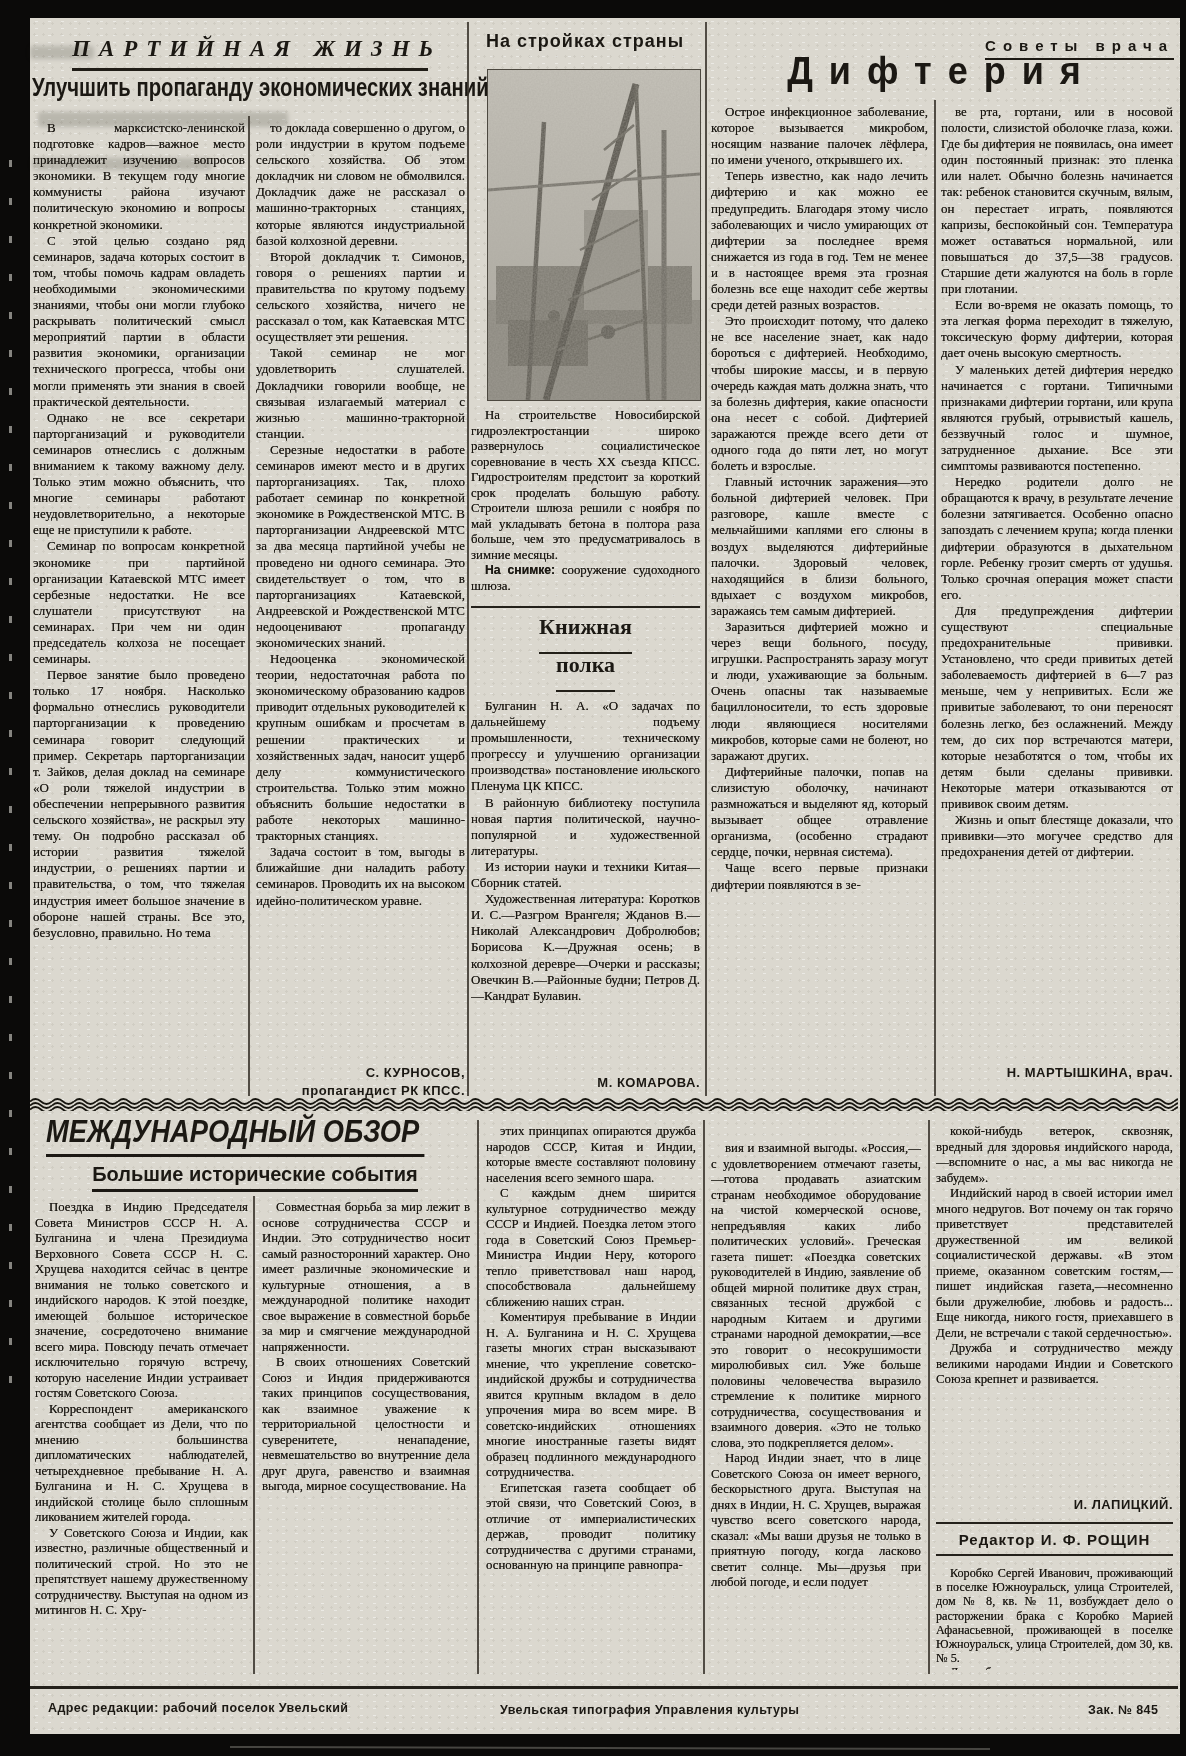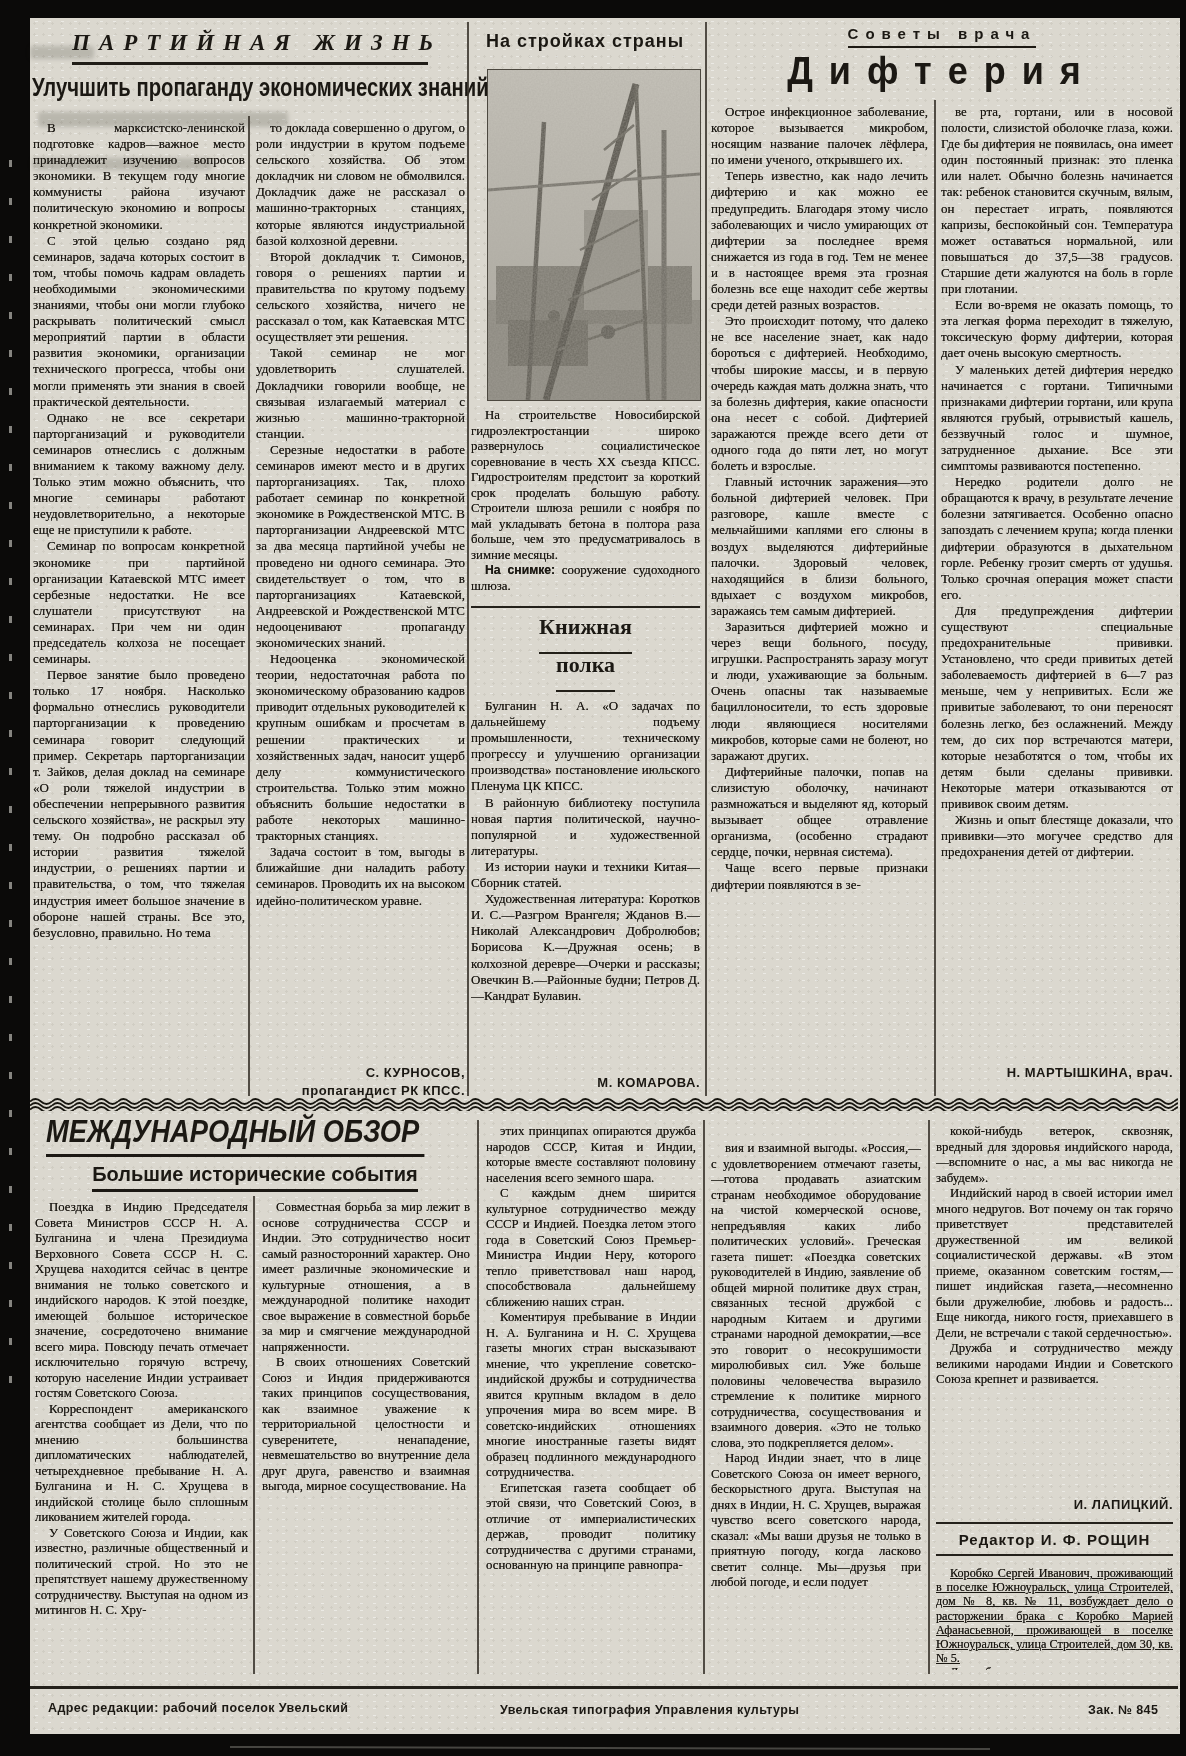--- a/index.html
+++ b/index.html
@@ -15,41 +15,41 @@
   .abs{position:absolute;}
   .vline{position:absolute;width:1.5px;background:#38342c;opacity:.85;}
   .hline{position:absolute;height:2px;background:#24211b;}
   
   .kicker{font:italic 700 23px/1 "Liberation Serif",serif;letter-spacing:9px;text-align:center;
           border-bottom:3px solid #201d17;padding-bottom:8px;white-space:nowrap;}
   .headline-wrap{white-space:nowrap;}
   .headline{display:inline-block;font:700 26px/1.05 "Liberation Sans",sans-serif;
           transform:scaleX(0.78);transform-origin:left top;letter-spacing:0;}
   .sec-head{font:700 18px/1 "Liberation Sans",sans-serif;text-align:center;letter-spacing:1px;}
-  .doctor-kicker{font:700 15px/1 "Liberation Sans",sans-serif;letter-spacing:7px;text-align:center;}
+  .doctor-kicker{font:700 15px/1 "Liberation Sans",sans-serif;letter-spacing:7px;text-align:right;margin-top:12px;}
   .doctor-kicker span{border-bottom:2.5px solid #1d1a14;padding-bottom:4px;}
   .doctor-title{font:800 36px/1 "Liberation Sans",sans-serif;letter-spacing:16px;text-align:center;
           transform:scaleY(1.08);transform-origin:center top;}
   .book-title{font:700 22px/1 "Liberation Serif",serif;text-align:center;}
   .book-title span{border-bottom:2.5px solid #221f18;padding-bottom:13px;}
   .intl-title{display:inline-block;font:italic 700 31px/1 "Liberation Sans",sans-serif;
           white-space:nowrap;transform:scaleX(0.88);transform-origin:left top;
           border-bottom:3.5px solid #1b1813;padding:0 6px 7px 0;}
   .intl-sub{font:700 20px/1 "Liberation Sans",sans-serif;text-align:center;}
   .intl-sub span{border-bottom:3.5px solid #1b1813;padding-bottom:4px;}
   
   .coltext{font:13px/16.1px "Liberation Serif",serif;text-align:justify;overflow:hidden;
           text-shadow:0 0 .5px rgba(25,22,16,.75);}
   .coltext .para{margin:0;text-indent:14px;}
   .caption{font:12.8px/15.5px "Liberation Serif",serif;text-align:justify;overflow:hidden;
           text-shadow:0 0 .5px rgba(25,22,16,.75);}
   .caption p{margin:0;text-indent:14px;}
   .caption .lead{font-family:"Liberation Sans",sans-serif;font-size:12.2px;}
   .intl-col{font:12.8px/15.5px "Liberation Serif",serif;}
-  .notice-col{font:12.2px/14.2px "Liberation Serif",serif;text-decoration:underline;}
+  .notice-col{font:12.2px/14.2px "Liberation Serif",serif;}
   .sig{font:700 13px/1.35 "Liberation Sans",sans-serif;text-align:right;letter-spacing:.5px;}
   .sig .role{font-size:13px;}
   .editor{font:700 15px/1 "Liberation Sans",sans-serif;text-align:center;letter-spacing:1px;}
   .footer-txt{font:700 12.5px/1 "Liberation Sans",sans-serif;letter-spacing:.4px;}
   
   .smudge{position:absolute;background:rgba(35,31,24,.18);filter:blur(2.2px);border-radius:3px;}
   .film-marks{position:absolute;left:9px;top:160px;width:3px;height:1250px;
         background:repeating-linear-gradient(180deg,rgba(235,233,225,.55) 0 7px,transparent 7px 38px);}
   .band-scratch{position:absolute;left:230px;top:1747px;width:760px;height:2px;
         background:rgba(225,222,212,.28);transform:rotate(.15deg);}
@@ -59,21 +59,21 @@
 <body>
 
 <div class="page">
   <div class="film-marks"></div>
   <div class="paper">
 
     <div class="smudge" style="left:0;top:28px;width:64px;height:13px;"></div>
     <div class="smudge" style="left:8px;top:94px;width:250px;height:15px;"></div>
     <div class="smudge" style="left:2px;top:140px;width:180px;height:12px;"></div>
 
-    <div class="abs kicker" style="left:42px;top:13px;width:356px;">ПАРТИЙНАЯ ЖИЗНЬ</div>
+    <div class="abs kicker" style="left:42px;top:19px;width:356px;">ПАРТИЙНАЯ ЖИЗНЬ</div>
     <div class="abs headline-wrap" style="left:2px;top:56px;width:435px;">
       <span class="headline">Улучшить пропаганду экономических знаний</span>
     </div>
     <div class="abs coltext" style="left:3px;top:102px;width:212px;height:976px;">
         <p class="para">В марксистско-ленинской подготовке кадров—важное место принадлежит изучению вопросов экономики. В текущем году многие коммунисты района изучают политическую экономию и вопросы конкретной экономики.</p>
         <p class="para">С этой целью создано ряд семинаров, задача которых состоит в том, чтобы помочь кадрам овладеть необходимыми экономическими знаниями, чтобы они могли глубоко раскрывать политический смысл мероприятий партии в области развития экономики, организации технического прогресса, чтобы они могли применять эти знания в своей практической деятельности.</p>
         <p class="para">Однако не все секретари парторганизаций и руководители семинаров отнеслись с должным вниманием к такому важному делу. Только этим можно объяснить, что многие семинары работают неудовлетворительно, а некоторые еще не приступили к работе.</p>
         <p class="para">Семинар по вопросам конкретной экономике при партийной организации Катаевской МТС имеет сербезные недостатки. Не все слушатели присутствуют на семинарах. При чем ни один председатель колхоза не посещает семинары.</p>
         <p class="para">Первое занятие было проведено только 17 ноября. Насколько формально отнеслись руководители парторганизации к проведению семинара говорит следующий пример. Секретарь парторганизации т. Зайков, делая доклад на семинаре «О роли тяжелой индустрии в обеспечении непрерывного развития сельского хозяйства», не раскрыл эту тему. Он подробно рассказал об истории развития тяжелой индустрии, о решениях партии и правительства, о том, что тяжелая индустрия имеет большое значение в обороне нашей страны. Все это, безусловно, правильно. Но тема</p>
       </div>

